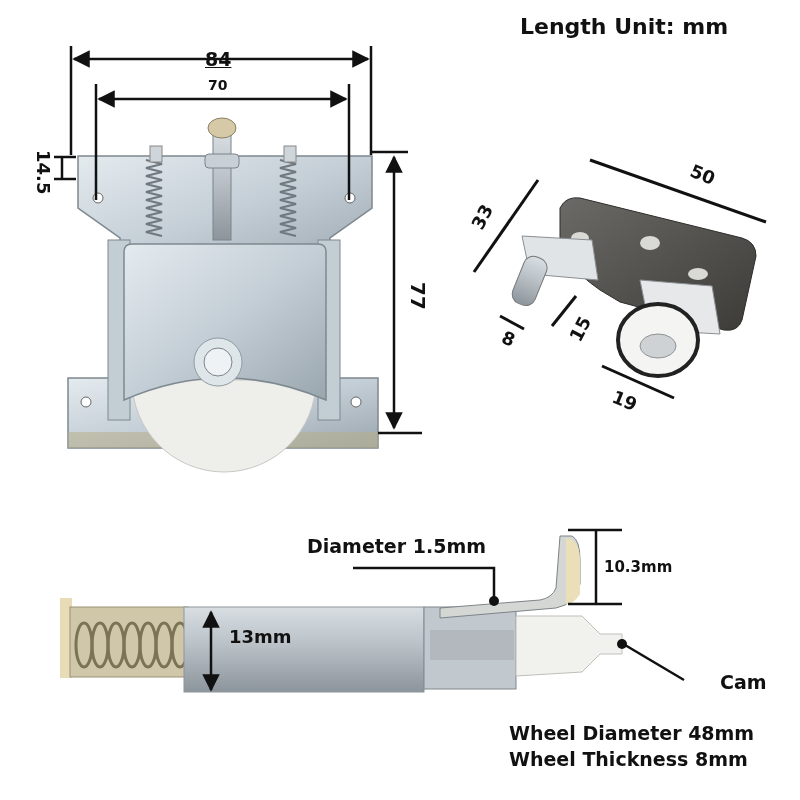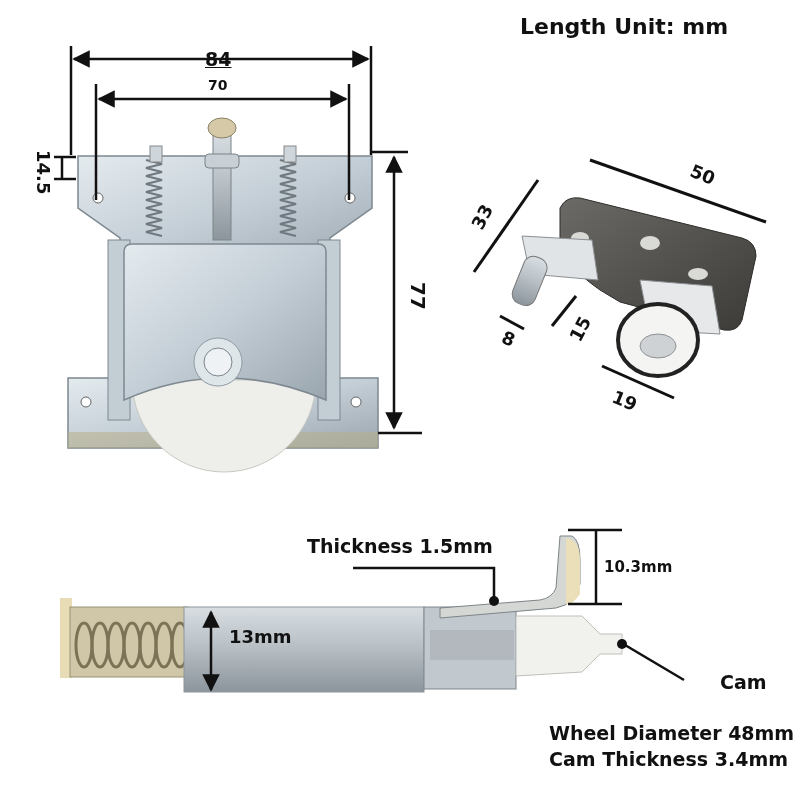--- a/index.html
+++ b/index.html
@@ -14,21 +14,21 @@
     .d77 { left: 402px; top: 282px; font-size: 20px; transform: rotate(90deg); transform-origin: left top; left: 428px; }
     .d50 { left: 690px; top: 166px; font-size: 18px; transform: rotate(22deg); }
     .d33 { left: 470px; top: 208px; font-size: 18px; transform: rotate(-62deg); }
     .d8  { left: 502px; top: 330px; font-size: 18px; transform: rotate(22deg); }
     .d15 { left: 568px; top: 320px; font-size: 18px; transform: rotate(-62deg); }
     .d19 { left: 612px; top: 392px; font-size: 18px; transform: rotate(22deg); }
     .thick { left: 307px; top: 537px; font-size: 19px; }
     .d103 { left: 604px; top: 560px; font-size: 15px; }
     .d13 { left: 229px; top: 628px; font-size: 18px; }
     .cam { left: 720px; top: 673px; font-size: 19px; }
-    .specs { position: absolute; left: 509px; top: 720px; font-weight: bold; font-size: 19px; line-height: 26px; margin-left: 40px; }
+    .specs { position: absolute; left: 509px; top: 720px; font-weight: bold; font-size: 19px; line-height: 26px; }
     .specs div { white-space: nowrap; }
   </style>
 </head>
 <body>
 
 <svg class="stage" viewBox="0 0 800 800" xmlns="http://www.w3.org/2000/svg">
   <defs>
     <linearGradient id="metalG" x1="0" y1="0" x2="1" y2="1">
       <stop offset="0" stop-color="#e4ebef"></stop>
       <stop offset="0.5" stop-color="#c4ced6"></stop>
@@ -159,21 +159,21 @@
 <div class="lbl d70">70</div>
 <div class="lbl d145">14.5</div>
 <div class="lbl d77">77</div>
 
 <div class="lbl d50">50</div>
 <div class="lbl d33">33</div>
 <div class="lbl d8">8</div>
 <div class="lbl d15">15</div>
 <div class="lbl d19">19</div>
 
-<div class="lbl thick">Thickness 1.5mm</div>
+<div class="lbl thick">Diameter 1.5mm</div>
 <div class="lbl d103">10.3mm</div>
 <div class="lbl d13">13mm</div>
 <div class="lbl cam">Cam</div>
 
 <div class="specs">
   <div>Wheel Diameter 48mm</div>
-  <div>Cam Thickness 3.4mm</div>
+  <div>Wheel Thickness 8mm</div>
 </div>
 
 </body></html>

